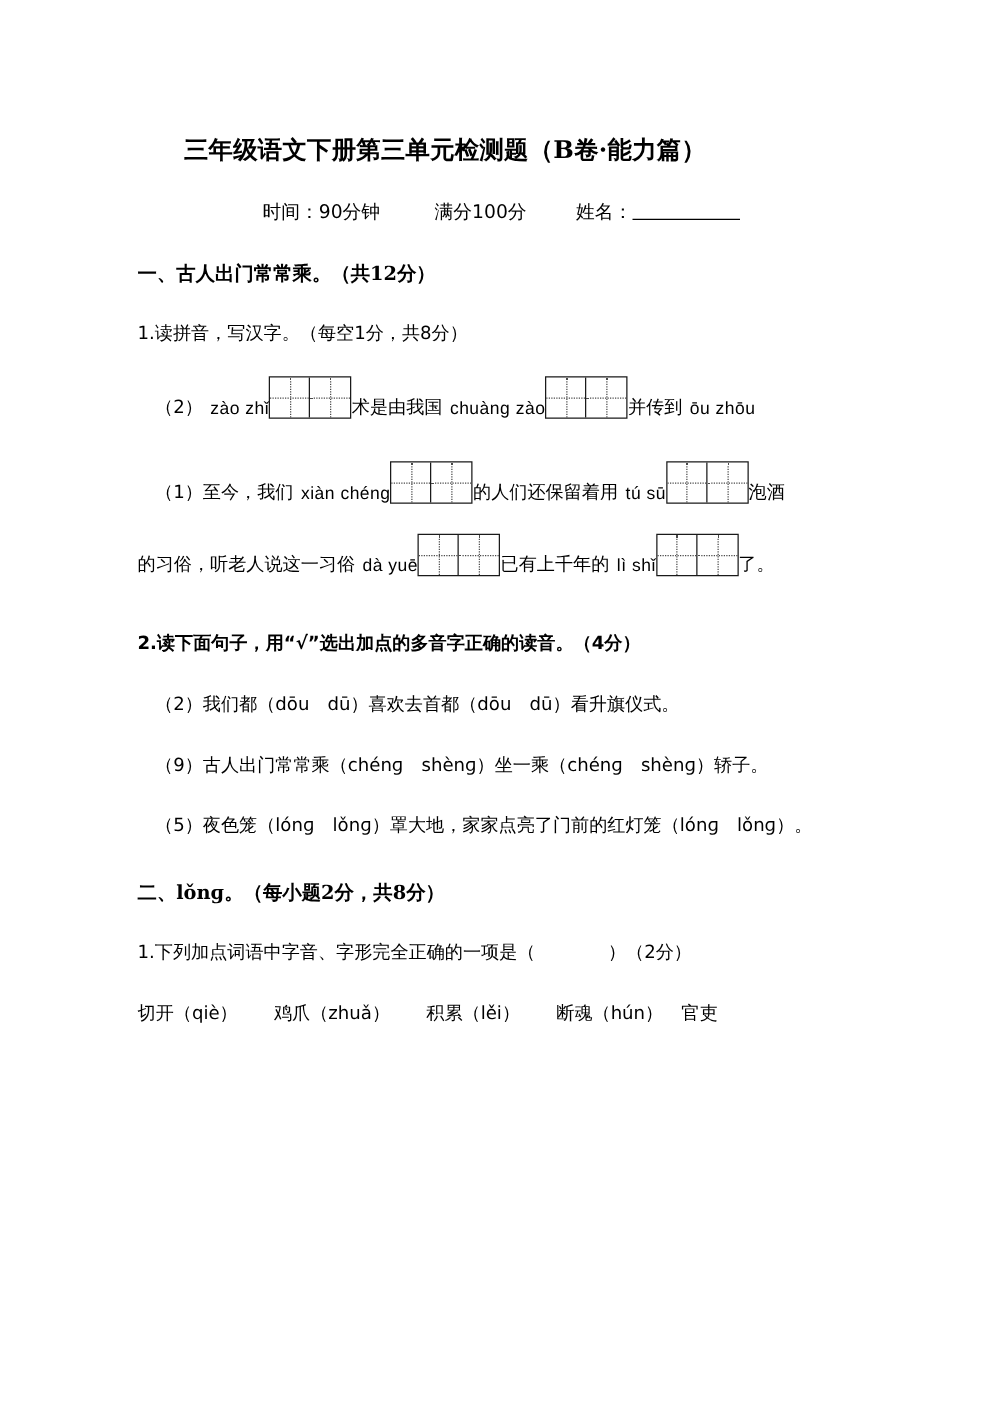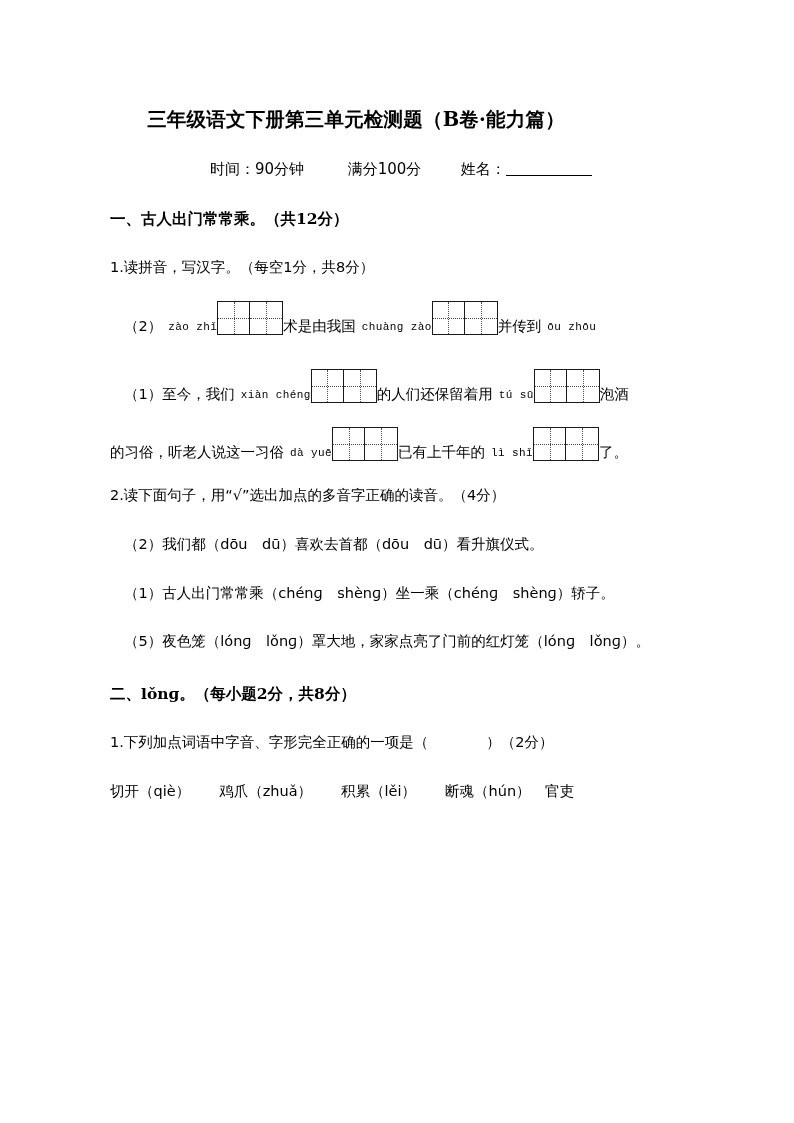--- a/index.html
+++ b/index.html
@@ -86,22 +86,22 @@
   .grid-line .txt {
     display: inline-block;
     vertical-align: bottom;
     line-height: 1;
     position: relative;
     top: -2px;
   }
   .grid-line.indent { padding-left: 14px; }
 
   .pinyin {
-    font-family: Liberation Mono, monospace;
-    font-size: 11px;
+    font-family: Liberation Sans, sans-serif;
+    font-size: 14px;
     letter-spacing: 0.4px;
   }
 
   
   .cgrid {
     display: inline-block;
     vertical-align: bottom;
     border: 1.3px solid #1a1a1a;
     height: 32px;
     box-sizing: content-box;
@@ -168,24 +168,24 @@
 
 
   <div class="grid-line indent" style="margin-top:34px;">
     <span class="txt">（1）至今，我们</span><span class="sp"></span><span class="txt pinyin">xiàn chénɡ</span><span class="cgrid"><span class="cell"></span><span class="cell"></span></span><span class="txt">的人们还保留着用</span><span class="sp"></span><span class="txt pinyin">tú sū</span><span class="cgrid"><span class="cell"></span><span class="cell"></span></span><span class="txt">泡酒</span>
   </div>
 
   <div class="grid-line" style="margin-top:24px;">
     <span class="txt">的习俗，听老人说这一习俗</span><span class="sp"></span><span class="txt pinyin">dà yuē</span><span class="cgrid"><span class="cell"></span><span class="cell"></span></span><span class="txt">已有上千年的</span><span class="sp"></span><span class="txt pinyin">lì shǐ</span><span class="cgrid"><span class="cell"></span><span class="cell"></span></span><span class="txt">了。</span>
   </div>
 
-  <div class="q-line" style="margin-top:24px;">2.读下面句子，用“√”选出加点的多音字正确的读音。（4分）</div>
+  <div class="q-line" style="margin-top:44px;font-weight:bold;">2.读下面句子，用“√”选出加点的多音字正确的读音。（4分）</div>
 
   <div class="q-line indent">（2）我们都（dōu　dū）喜欢去首都（dōu　dū）看升旗仪式。</div>
-  <div class="q-line indent">（1）古人出门常常乘（chénɡ　shènɡ）坐一乘（chénɡ　shènɡ）轿子。</div>
+  <div class="q-line indent">（9）古人出门常常乘（chénɡ　shènɡ）坐一乘（chénɡ　shènɡ）轿子。</div>
   <div class="q-line indent">（5）夜色笼（lónɡ　lǒnɡ）罩大地，家家点亮了门前的红灯笼（lónɡ　lǒnɡ）。</div>
 
   <div class="section-heading" style="margin-top:31px;">二、lǒnɡ。（每小题2分，共8分）</div>
 
   <div class="q-line">1.下列加点词语中字音、字形完全正确的一项是（　　　　）（2分）</div>
 
   <div class="q-line">切开（qiè）　　鸡爪（zhuǎ）　　积累（lěi）　　断魂（hún）　官吏</div>
 
 </div>
 

